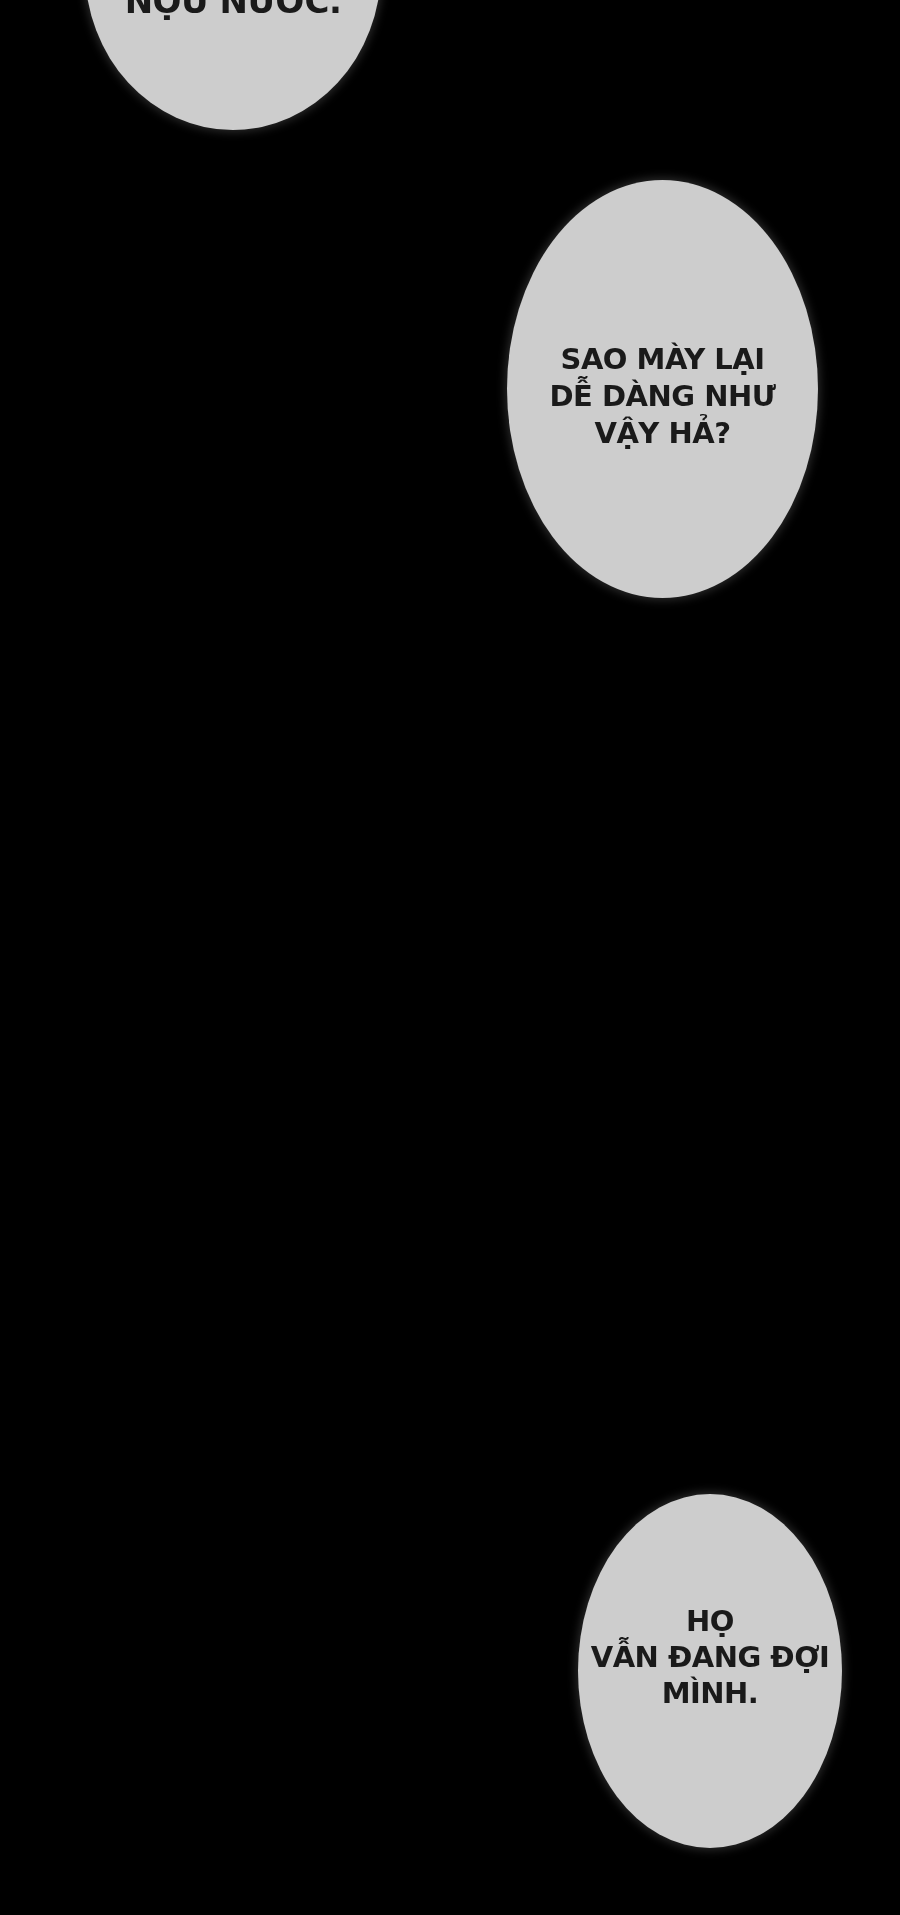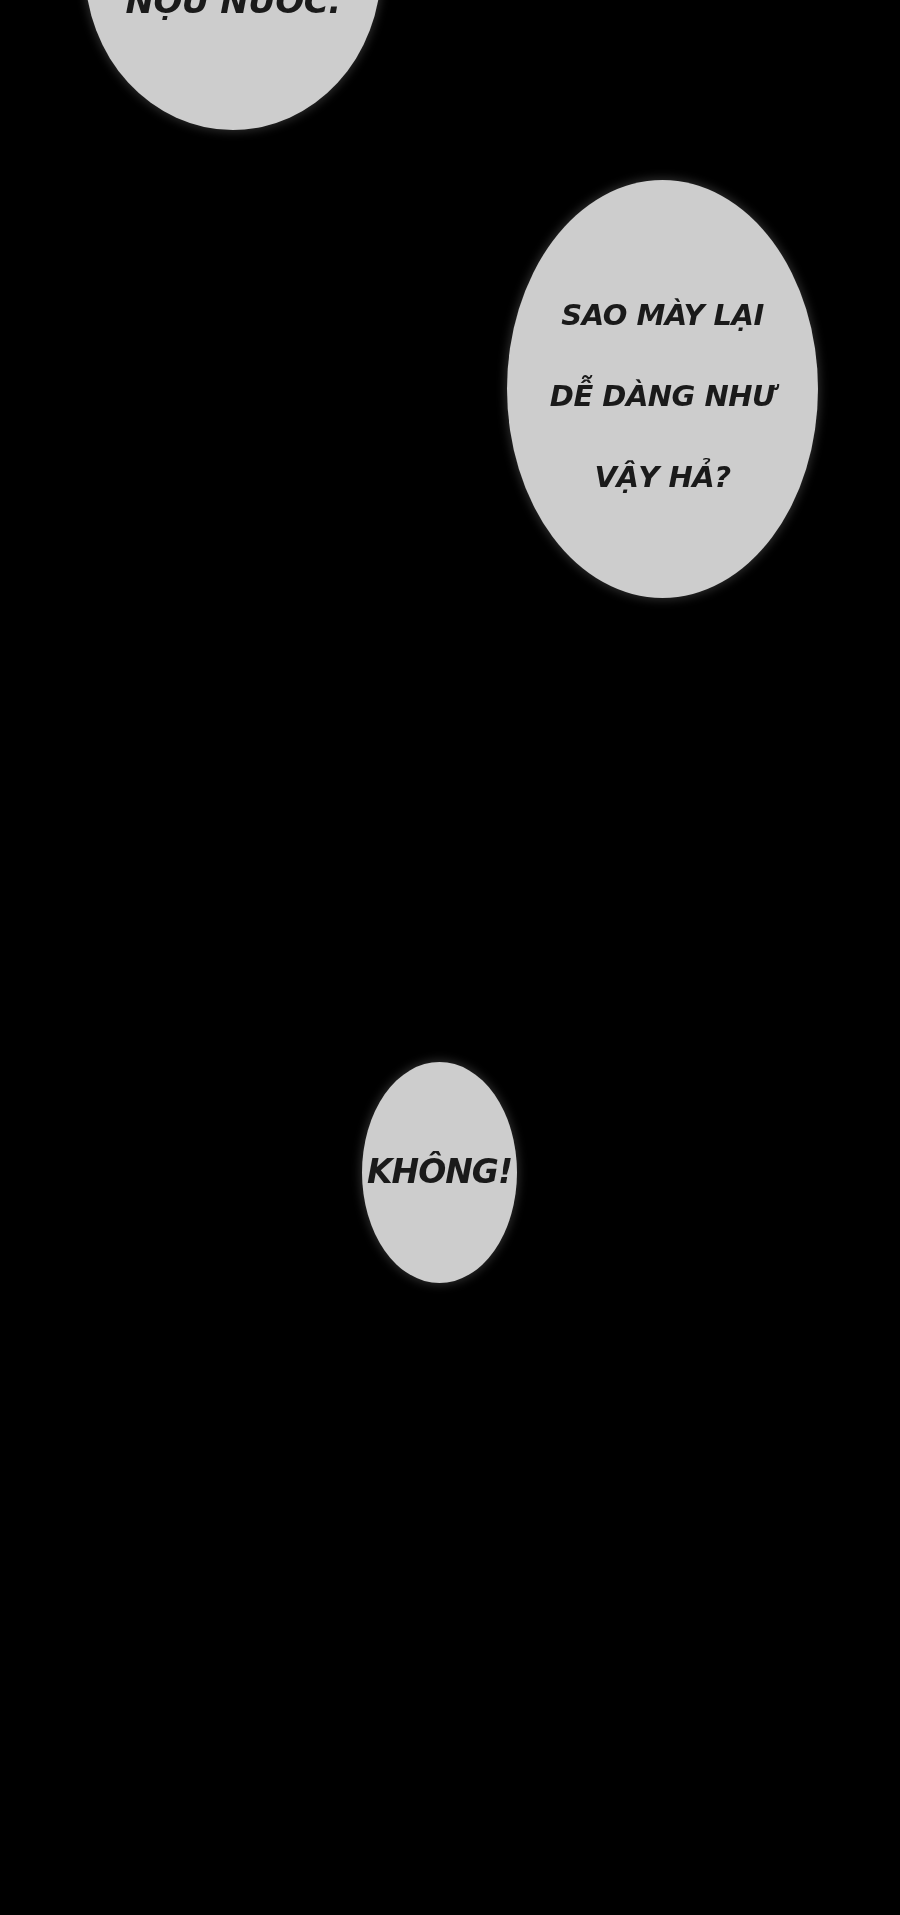--- a/index.html
+++ b/index.html
@@ -54,21 +54,20 @@
   }
 
   
   .bubble-2 {
     left: 507px;
     top: 180px;
     width: 311px;
     height: 418px;
     padding-top: 14px;
     box-sizing: border-box;
-    gap: 44px;
   }
   .bubble-2 .line {
     font-size: 29px;
     line-height: 37px;
   }
 
   
   .bubble-3 {
     left: 132px;
     top: 815px;
@@ -104,31 +103,33 @@
     box-sizing: border-box;
   }
   .bubble-5 .line {
     font-size: 29px;
     line-height: 36px;
   }
 </style>
 </head>
 <body>
 
-<div class="page" style="background: rgb(0, 0, 0); font-style: italic;">
+<div class="page" style="background: rgb(0, 0, 0);">
 
   <div class="bubble bubble-1" style="background: rgb(205, 205, 205);">
     <div class="line" style="color: rgb(26, 26, 26);">NỘU NƯỚC.</div>
   </div>
 
   <div class="bubble bubble-2" style="background: rgb(205, 205, 205);">
     <div class="line" style="color: rgb(26, 26, 26);">SAO MÀY LẠI</div>
     <div class="line" style="color: rgb(26, 26, 26);">DỄ DÀNG NHƯ</div>
     <div class="line" style="color: rgb(26, 26, 26); text-align: right;">VẬY HẢ?</div>
   </div>
 
 
-  <div class="bubble bubble-4" style="background: rgb(205, 205, 205);">
-    <div class="line" style="color: rgb(26, 26, 26);">KHÔNG!</div>
+
+  <div class="bubble bubble-5" style="background: rgb(205, 205, 205);">
+    <div class="line" style="color: rgb(26, 26, 26);">HỌ</div>
+    <div class="line" style="color: rgb(26, 26, 26);">VẪN ĐANG ĐỢI</div>
+    <div class="line" style="color: rgb(26, 26, 26);">MÌNH.</div>
   </div>
-
 
 </div>
 
 </body></html>

